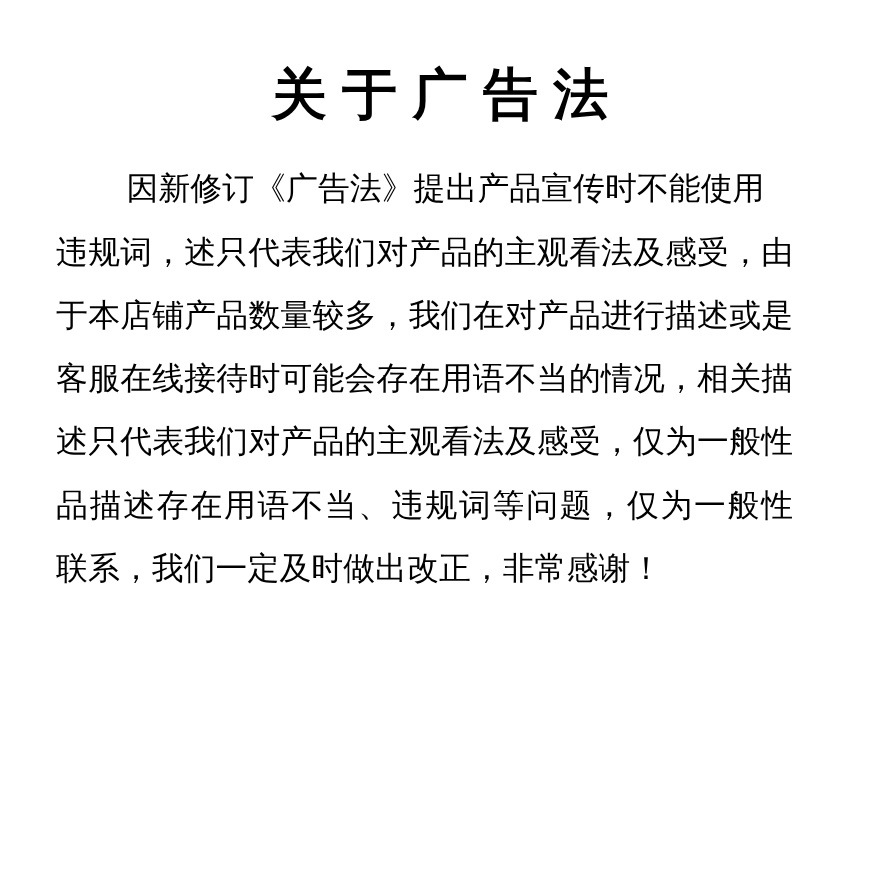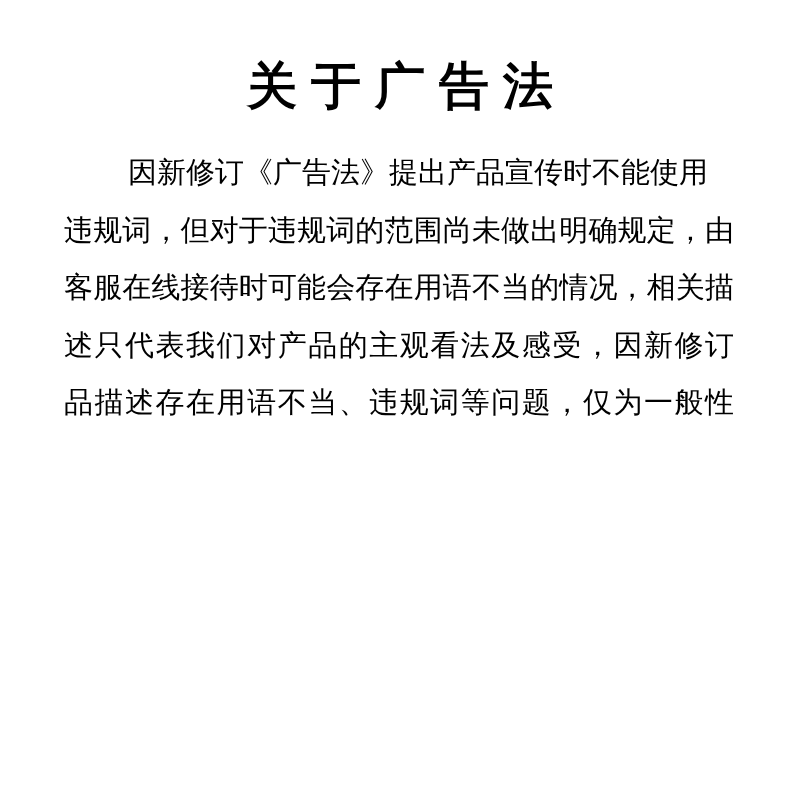--- a/index.html
+++ b/index.html
@@ -27,21 +27,21 @@
     font-size: 50px;
     line-height: 60px;
     font-weight: 700;
     letter-spacing: 14px;
     text-indent: 14px; 
     white-space: nowrap;
   }
   .body-text {
     position: absolute;
     top: 144px;
-    left: 64px;
+    left: 51px;
     width: 670px;
     font-size: 29px;
     line-height: 57.5px;
     font-weight: 400;
   }
   .line {
     text-align: left;
     white-space: nowrap;
   }
   .line.justified {
@@ -54,18 +54,20 @@
     text-indent: 64px; 
   }
 </style>
 </head>
 <body>
 
 <div class="page">
   <h1 class="title">关于广告法</h1>
   <div class="body-text">
       <div class="line indented">因新修订《广告法》提出产品宣传时不能使用</div>
-      <div class="line justified">违规词，但对于违规词的范围尚未做出明确规定，由</div>
+      <div class="line justified">违规词，述只代表我们对产品的主观看法及感受，由</div>
+      <div class="line justified">于本店铺产品数量较多，我们在对产品进行描述或是</div>
       <div class="line justified">客服在线接待时可能会存在用语不当的情况，相关描</div>
-      <div class="line justified">述只代表我们对产品的主观看法及感受，因新修订</div>
+      <div class="line justified">述只代表我们对产品的主观看法及感受，仅为一般性</div>
       <div class="line justified">品描述存在用语不当、违规词等问题，仅为一般性</div>
+      <div class="line">联系，我们一定及时做出改正，非常感谢！</div>
     </div>
 </div>
 
 </body></html>

